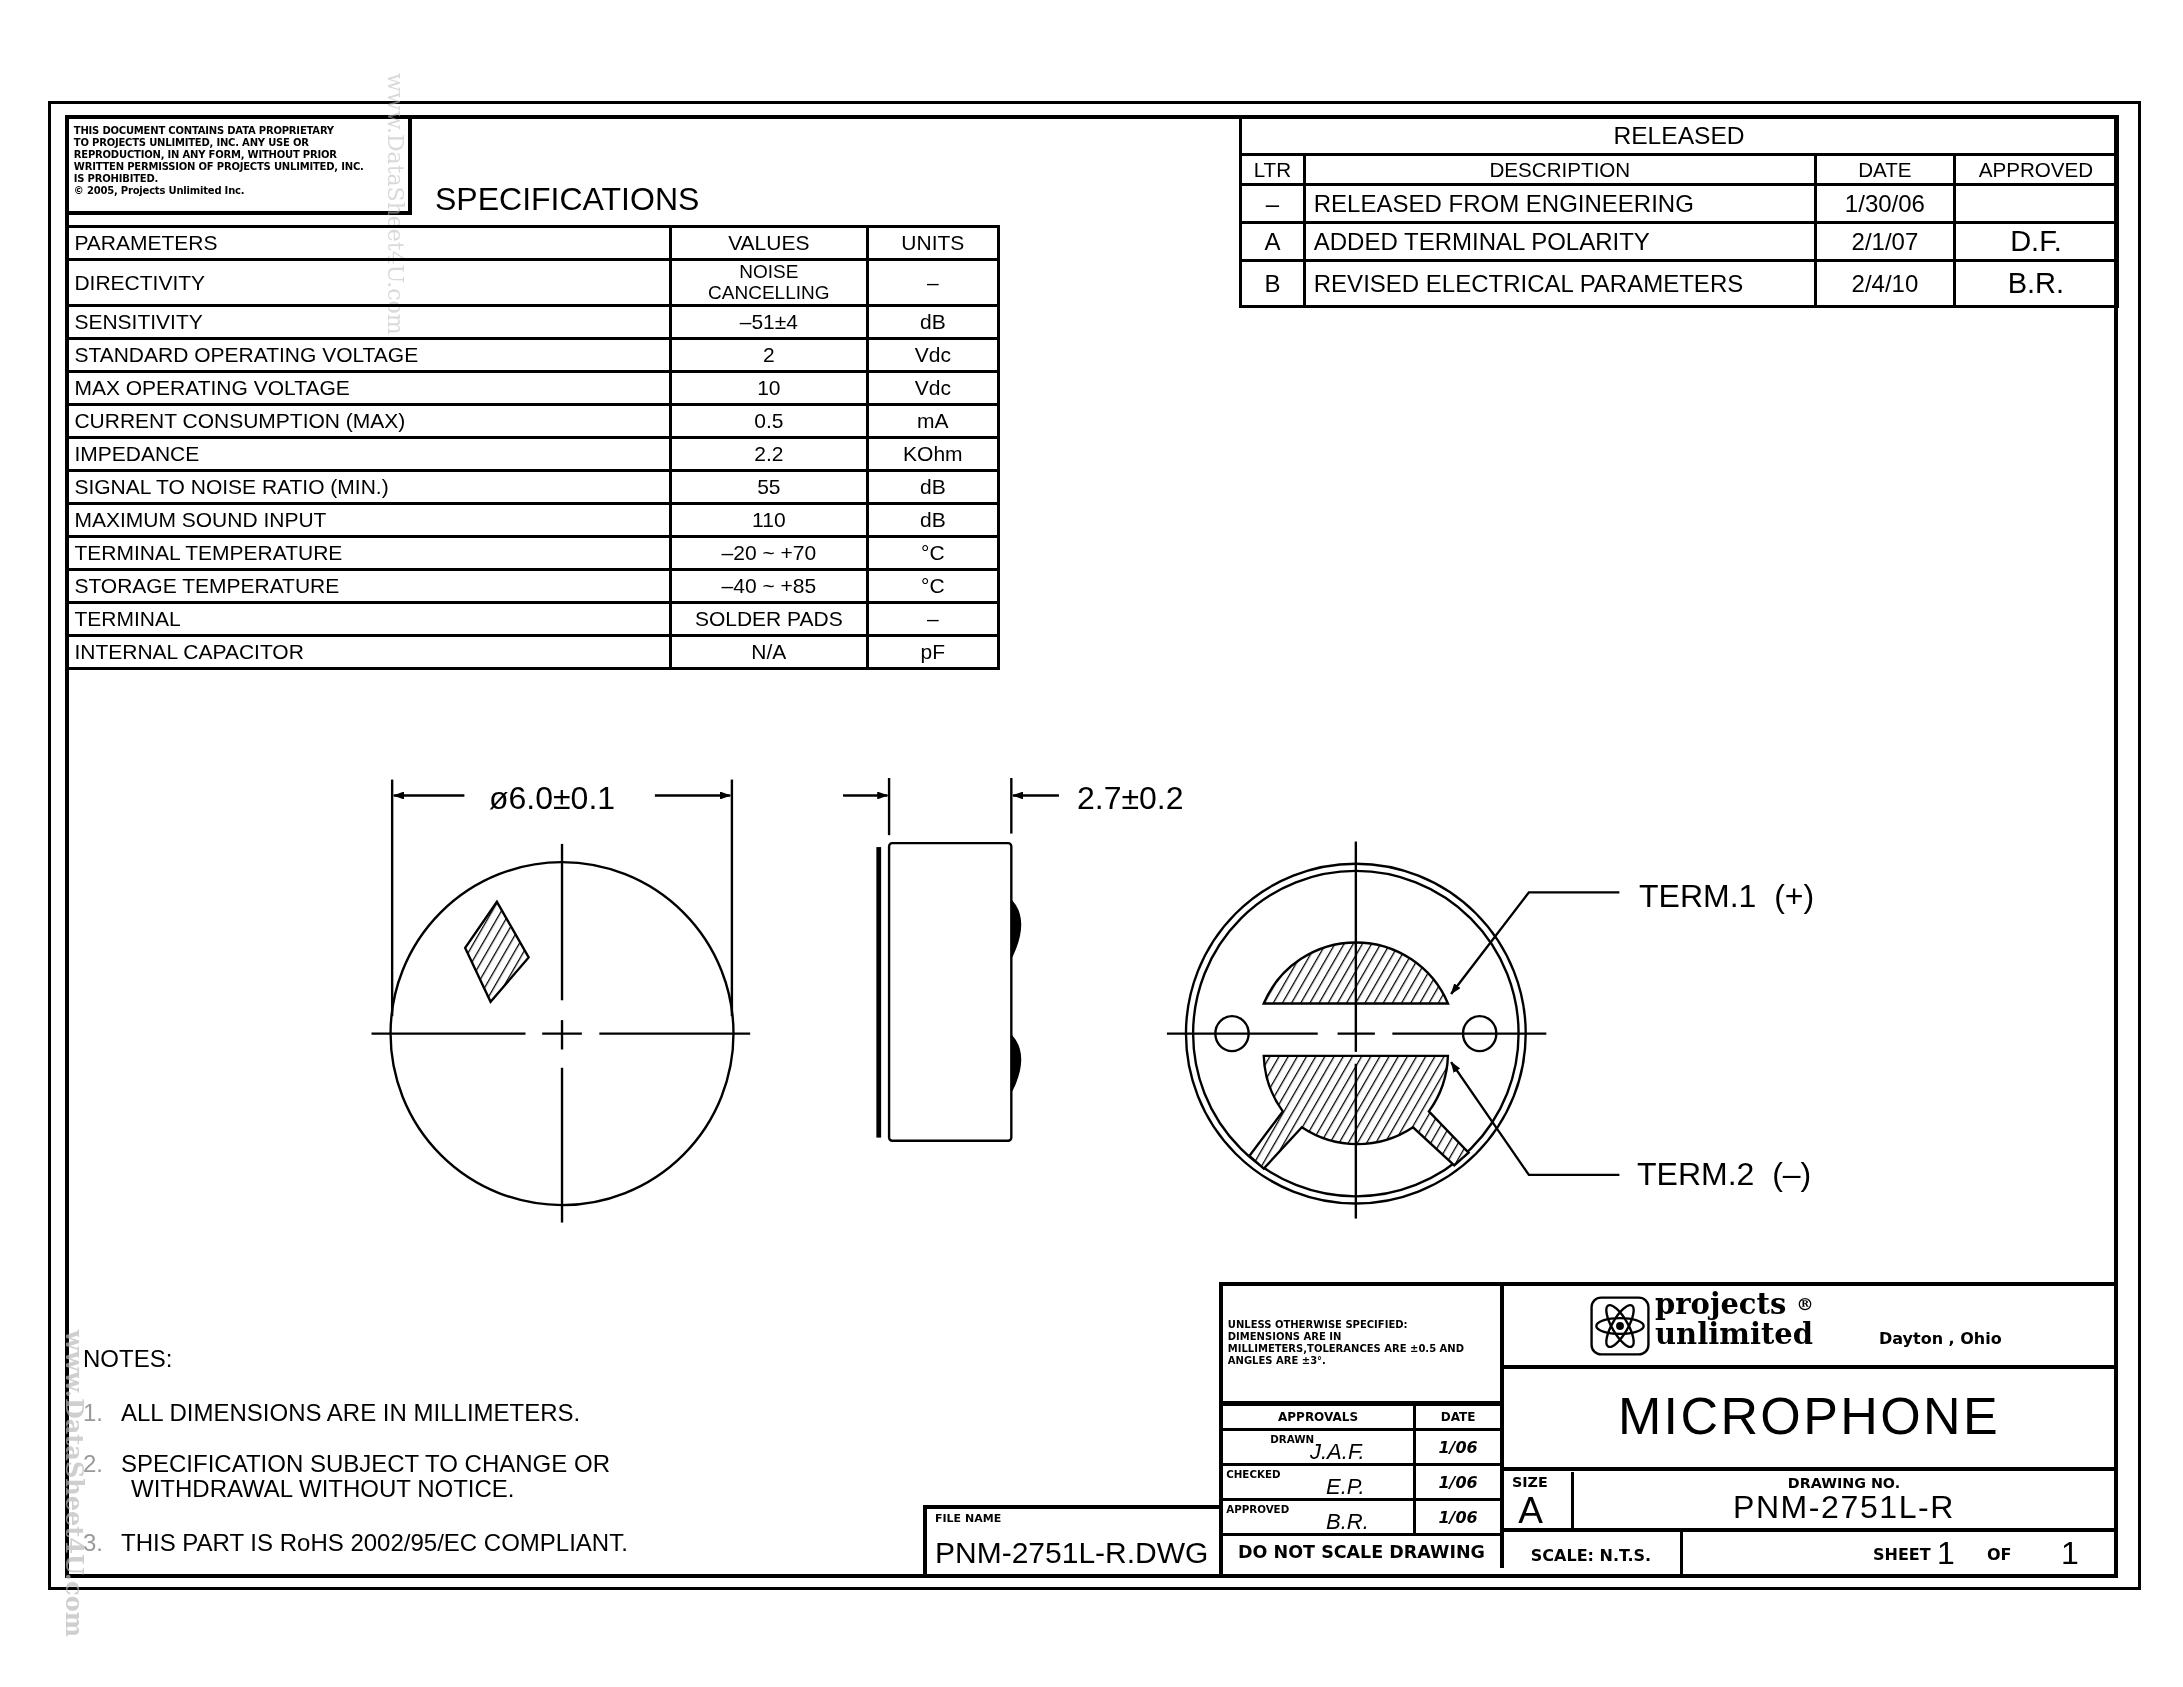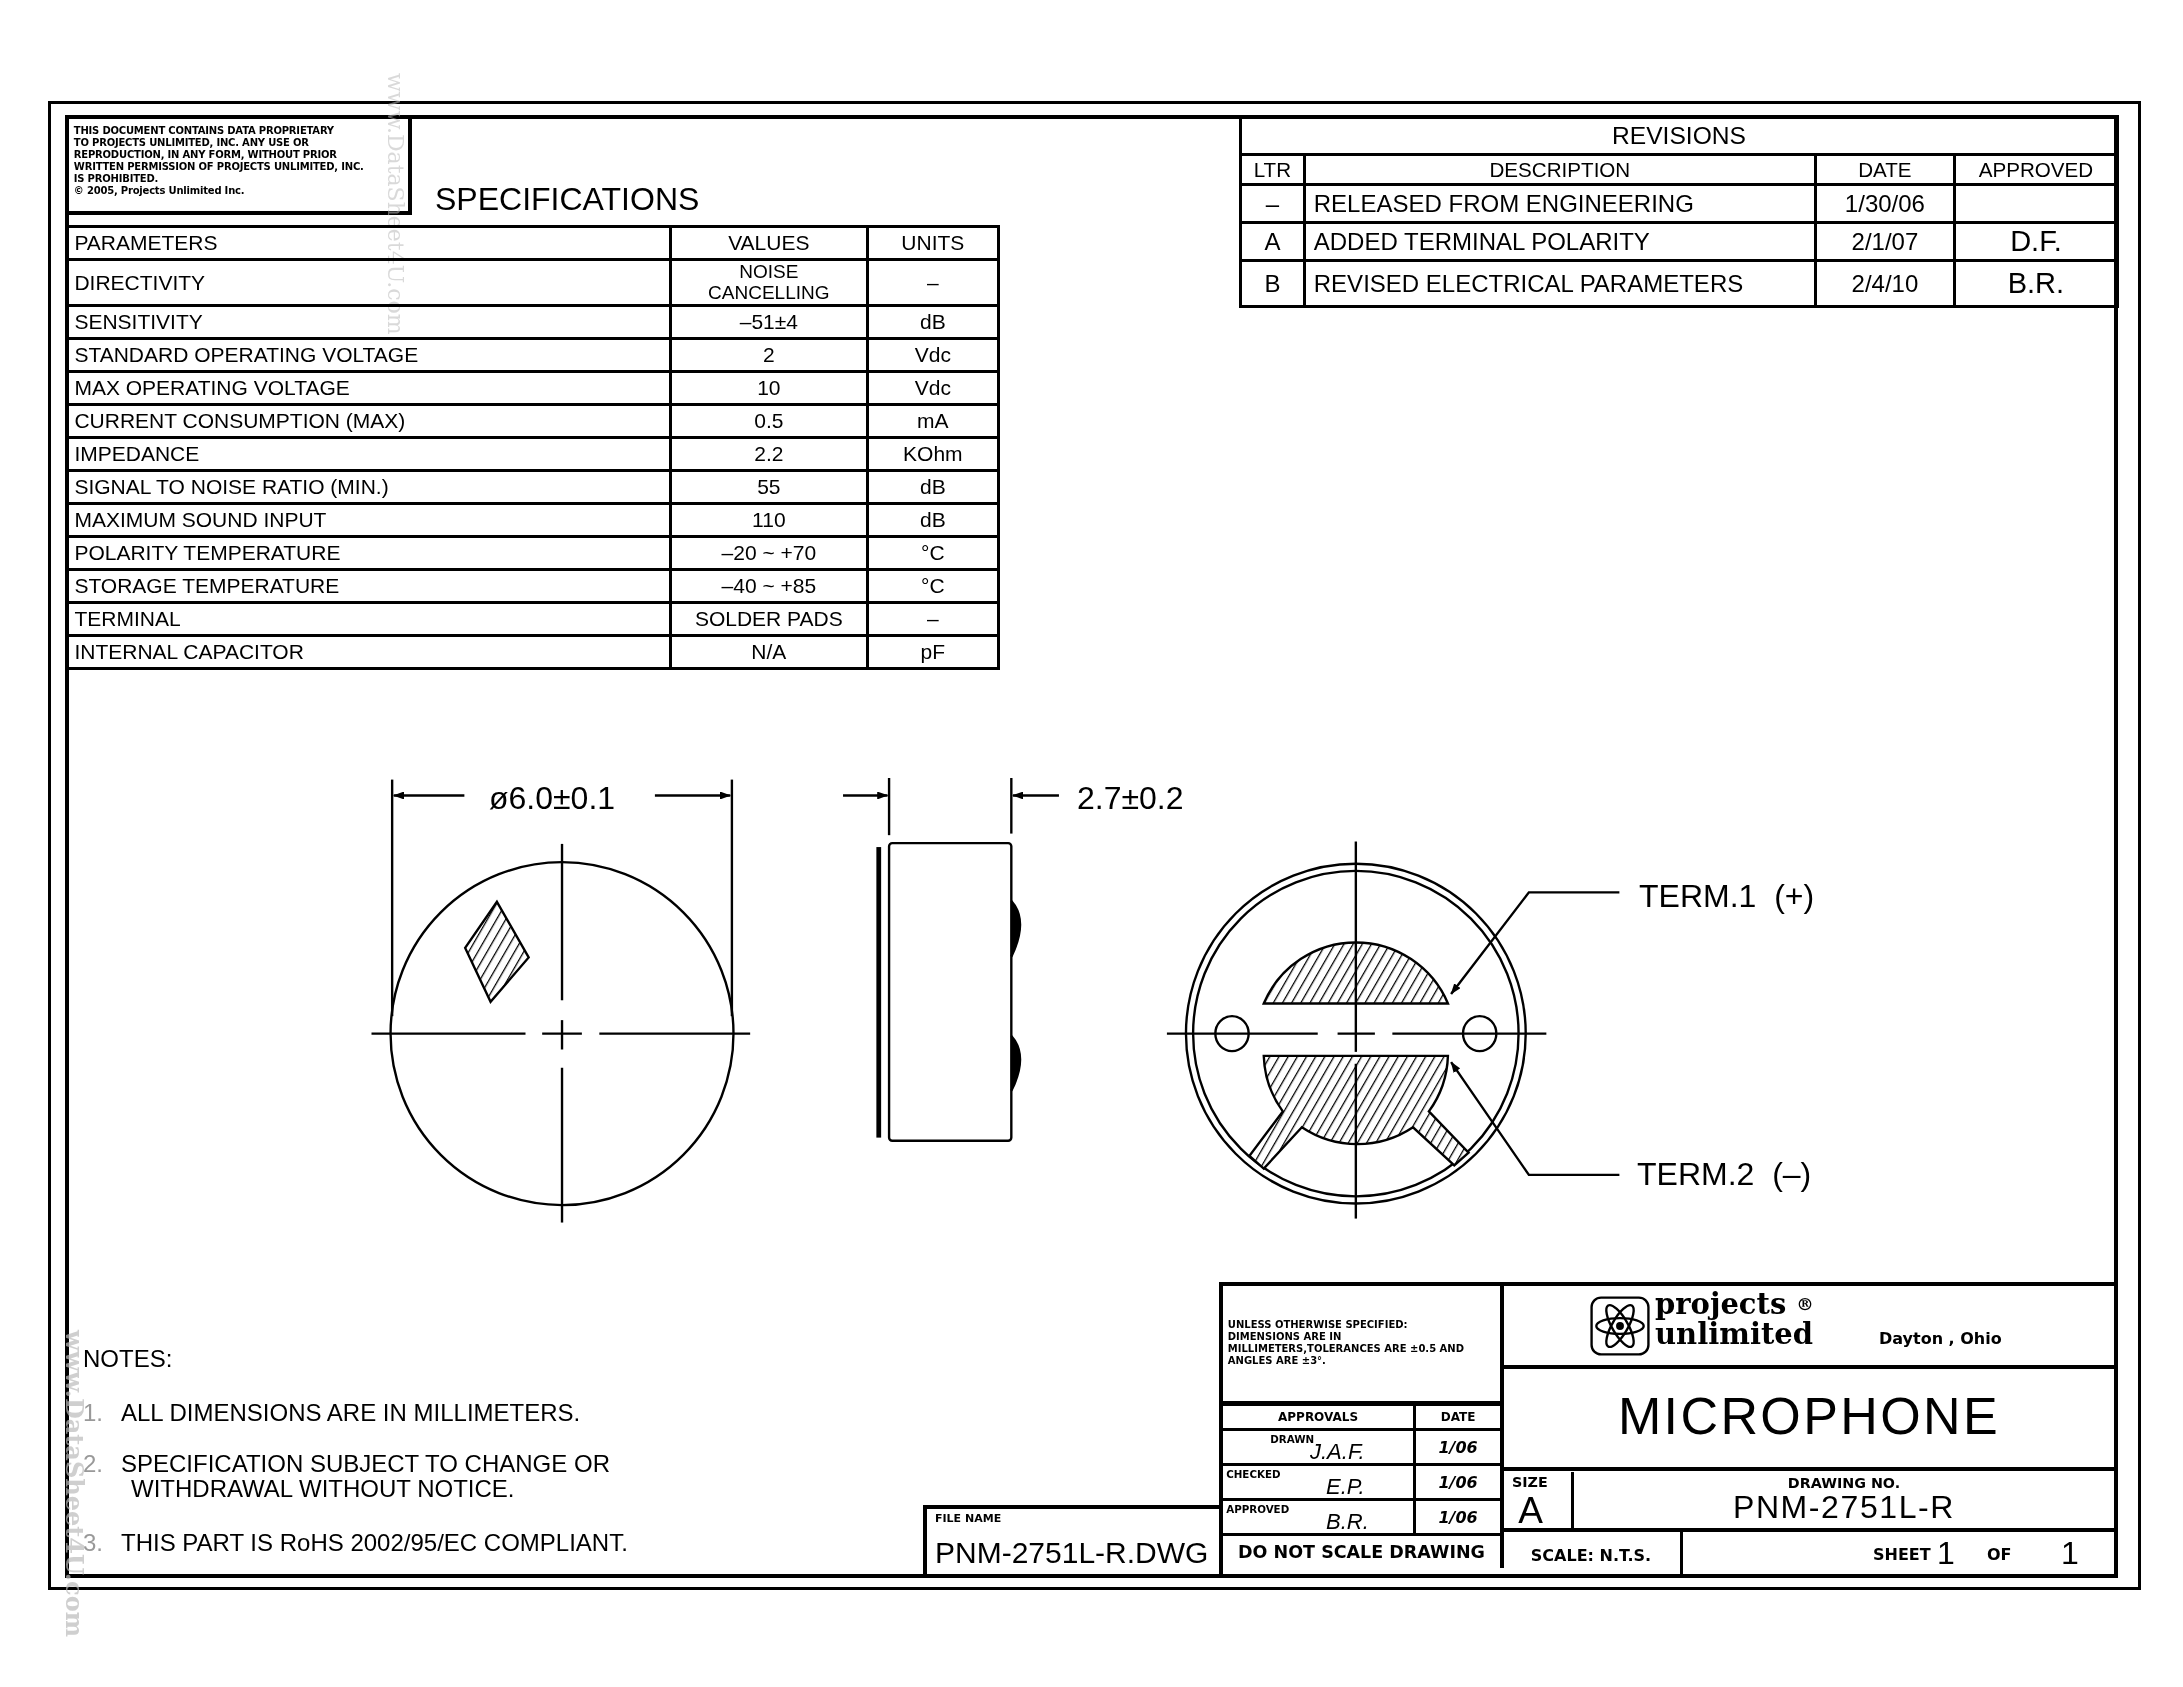--- a/index.html
+++ b/index.html
@@ -99,21 +99,21 @@
         <td>SIGNAL TO NOISE RATIO (MIN.)</td>
         <td class="v">55</td>
         <td class="u">dB</td>
       </tr>
   <tr>
         <td>MAXIMUM SOUND INPUT</td>
         <td class="v">110</td>
         <td class="u">dB</td>
       </tr>
   <tr>
-        <td>POLARITY TEMPERATURE</td>
+        <td>TERMINAL TEMPERATURE</td>
         <td class="v">–20 ~ +70</td>
         <td class="u">°C</td>
       </tr>
   <tr>
         <td>STORAGE TEMPERATURE</td>
         <td class="v">–40 ~ +85</td>
         <td class="u">°C</td>
       </tr>
   <tr>
         <td>TERMINAL</td>
@@ -130,21 +130,21 @@
 
 <table class="abs rev">
   <colgroup>
       <col style="width:64px">
       <col style="width:513px">
       <col style="width:140px">
       <col style="width:164px">
     </colgroup>
   <tbody>
       <tr>
-    <th colspan="4">REVISIONS</th>
+    <th colspan="4">RELEASED</th>
   </tr>
   <tr>
     <th class="sub">LTR</th>
     <th class="sub">DESCRIPTION</th>
     <th class="sub">DATE</th>
     <th class="sub">APPROVED</th>
   </tr>
   <tr>
     <td class="c">–</td>
     <td>RELEASED FROM ENGINEERING</td>

